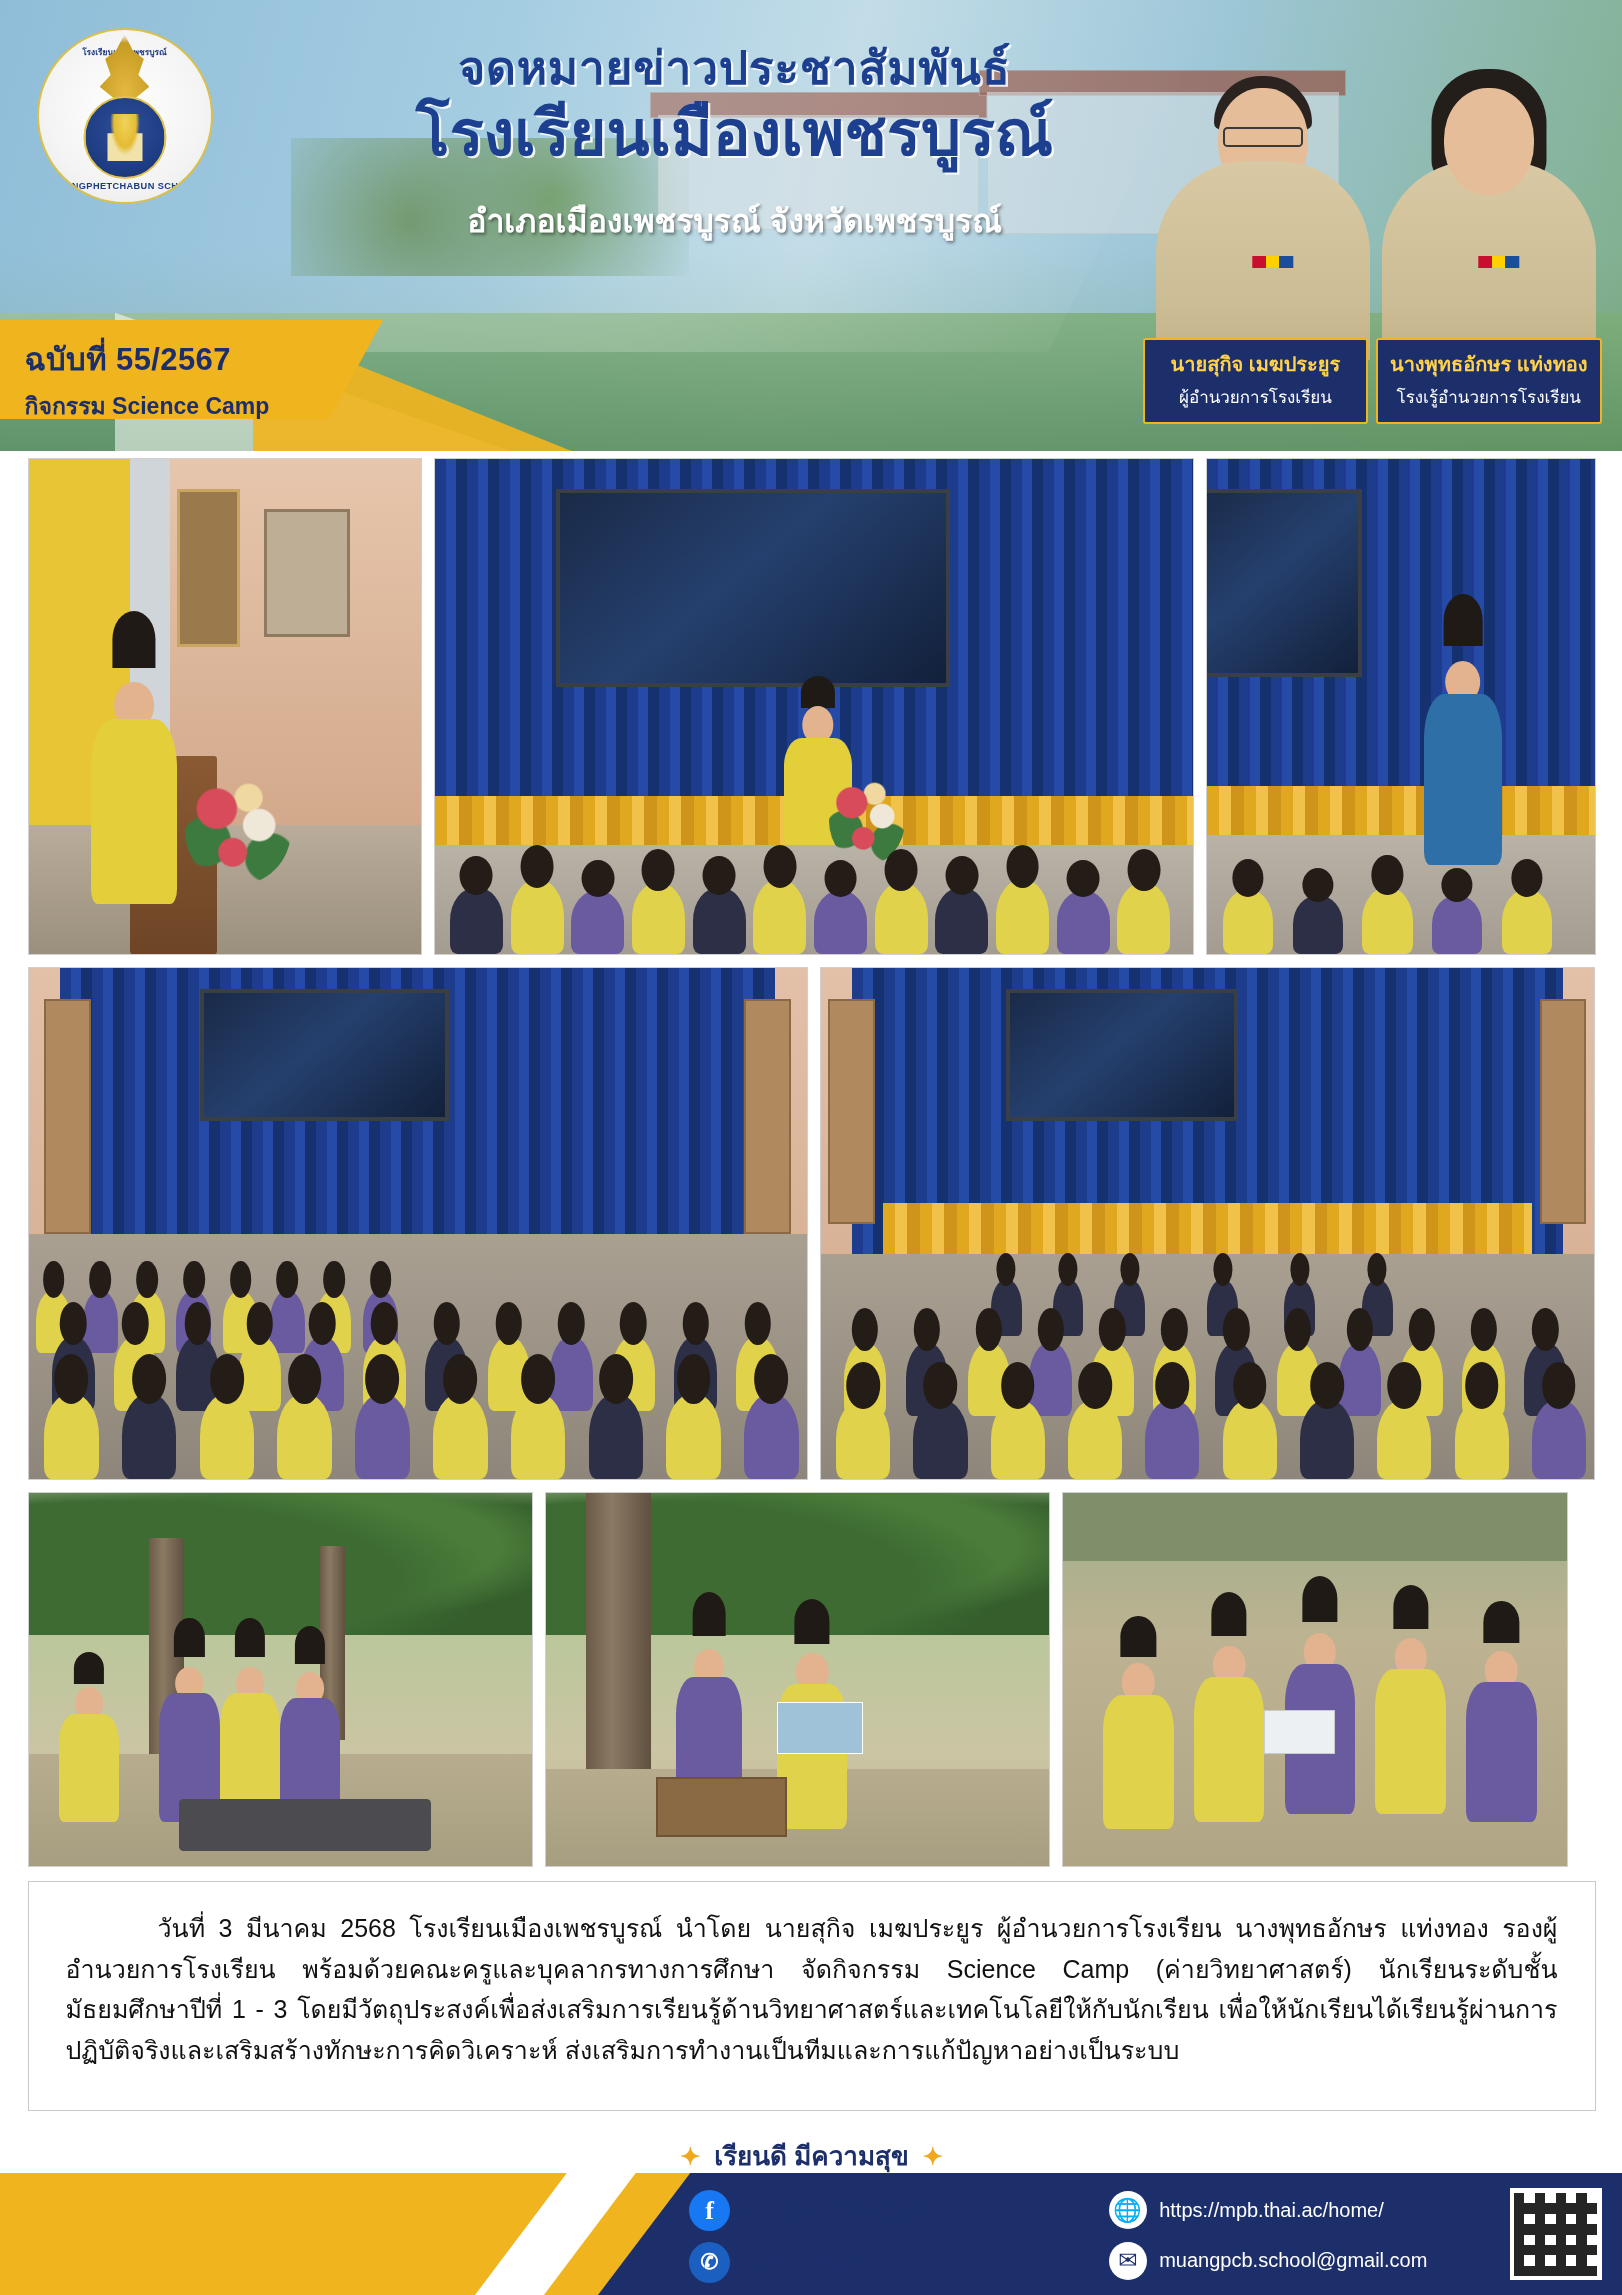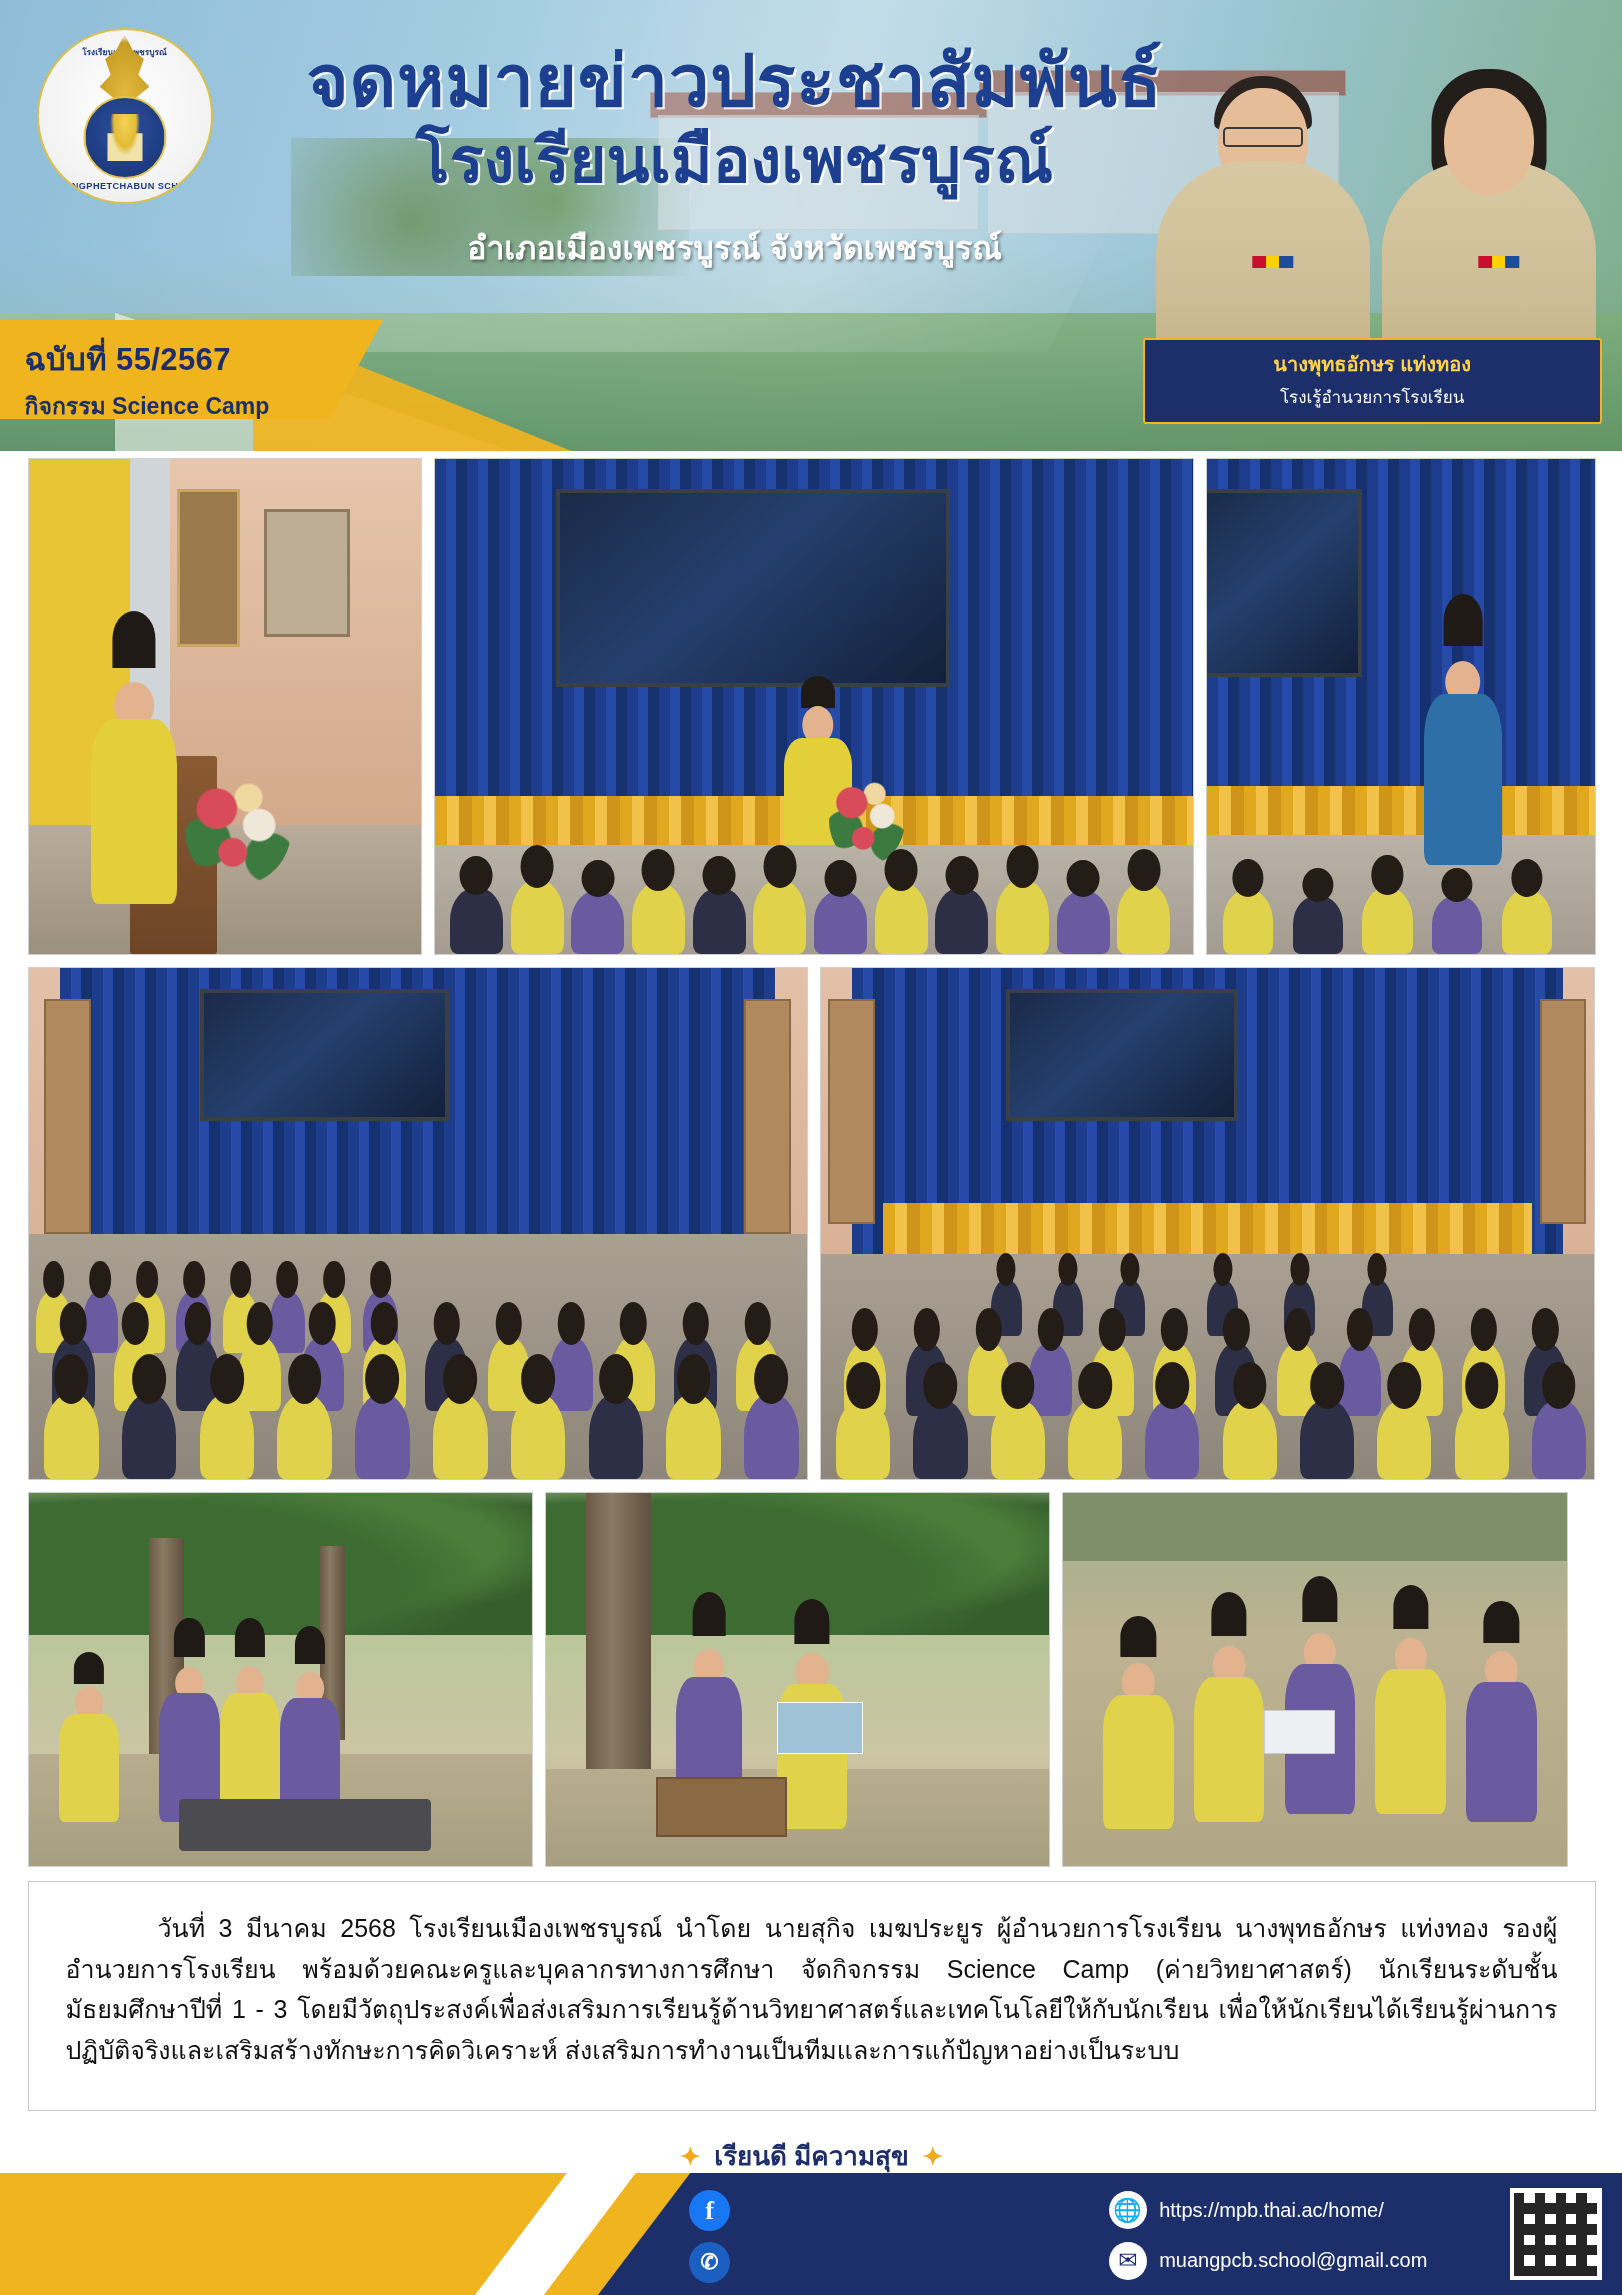--- a/index.html
+++ b/index.html
@@ -124,21 +124,21 @@
   }
 
   
   .title-block {
     position: absolute;
     left: 306px; top: 44px;
     width: 857px;
     text-align: center;
   }
   .title-main {
-    font-size: 72px;
+    font-size: 46px;
     line-height: 1.05;
     font-weight: bold;
     color: #1c3f8f;
     text-shadow: 2.3px 2.3px 0 rgba(255,255,255,0.85);
     letter-spacing: 0.8px;
   }
   .title-sub {
     margin-top: 7.7px;
     font-size: 63px;
     line-height: 1.05;
@@ -569,20 +569,24 @@
       </div>
       <div class="exec-photo f">
         <div class="hair"></div>
         <div class="head"></div>
         <div class="body"></div>
         <div class="badgebar"></div>
       </div>
     </div>
 
     <div class="exec-names">
+      <div class="exec-name-card">
+        <div class="n">นายสุกิจ เมฆประยูร</div>
+        <div class="r">ผู้อำนวยการโรงเรียน</div>
+      </div>
       <div class="exec-name-card">
         <div class="n">นางพุทธอักษร แท่งทอง</div>
         <div class="r">โรงเรู้อำนวยการโรงเรียน</div>
       </div>
     </div>
   </div>
 
   <div class="gallery">
 
     <div class="row">

